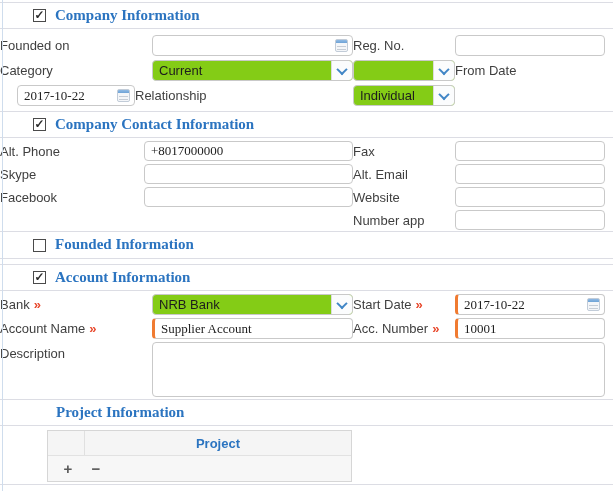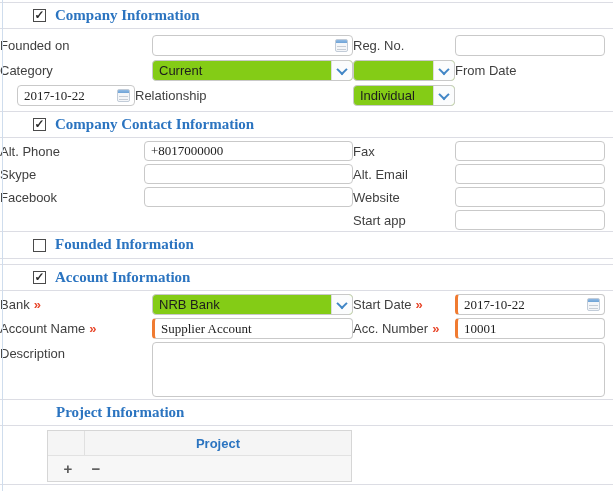--- a/index.html
+++ b/index.html
@@ -148,21 +148,21 @@
       <div class="cell pl9">
         <input class="tin" value="" style="">
       </div>
       <div class="lab lab-r">Website</div>
       <div class="cell">
         <input class="tin" value="" style="">
       </div>
 
       <div class="cell"></div>
       <div class="cell"></div>
-      <div class="lab lab-r">Start app</div>
+      <div class="lab lab-r">Number app</div>
       <div class="cell">
         <input class="tin" value="" style="">
       </div>
     </div>
   </section>
 
   <section class="sec">
     <div class="sec-head">
       <span class="cb"></span>
       <span class="sec-title">Founded Information</span>

